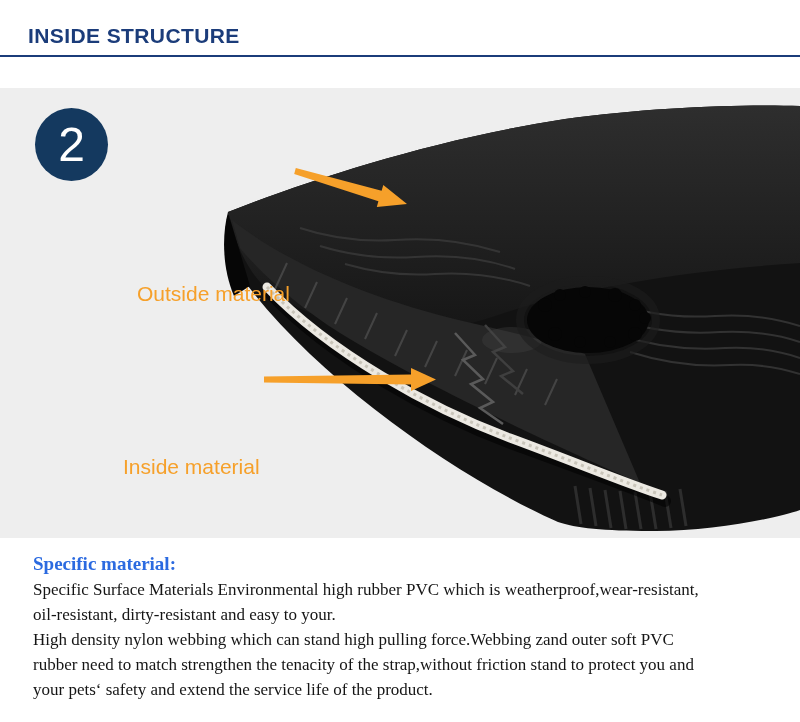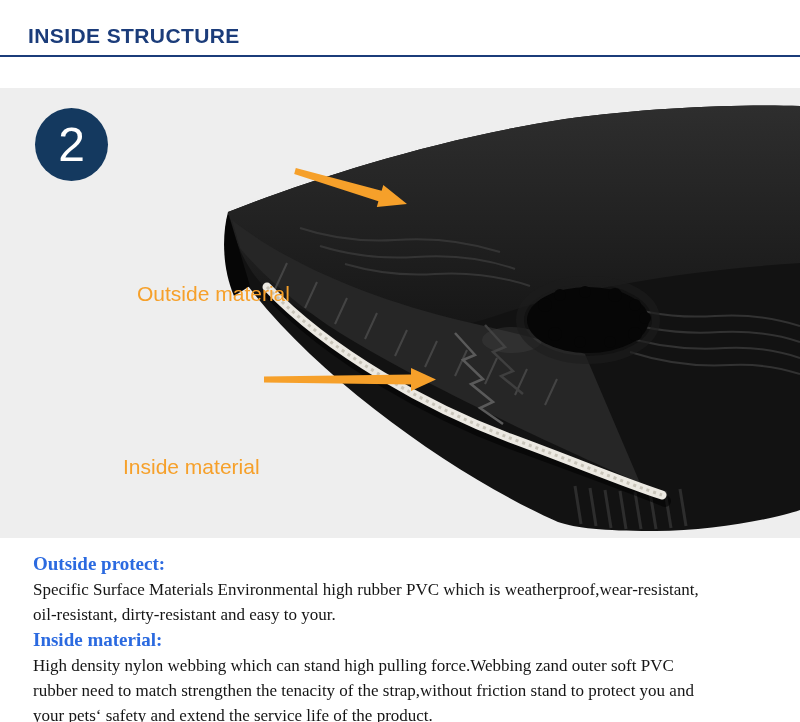--- a/index.html
+++ b/index.html
@@ -128,25 +128,24 @@
 
     <div class="step-badge">
       <span>2</span>
     </div>
     <div class="fig-label outside">Outside material</div>
     <div class="fig-label inside">Inside material</div>
   </div>
 
   <div class="desc">
     <div>
-      <div class="heading">Outside protect:</div>
+      <div class="heading">Specific material:</div>
       <div class="line">Specific Surface Materials Environmental high rubber PVC which is weatherproof,wear-resistant,</div>
       <div class="line">oil-resistant, dirty-resistant and easy to your.</div>
     </div>
     <div>
-      <div class="heading">Inside material:</div>
       <div class="line">High density nylon webbing which can stand high pulling force.Webbing zand outer soft PVC</div>
       <div class="line">rubber need to match strengthen the tenacity of the strap,without friction stand to protect you and</div>
       <div class="line">your pets‘ safety and extend the service life of the product.</div>
     </div>
   </div>
 
 </div>
 
 </body></html>

